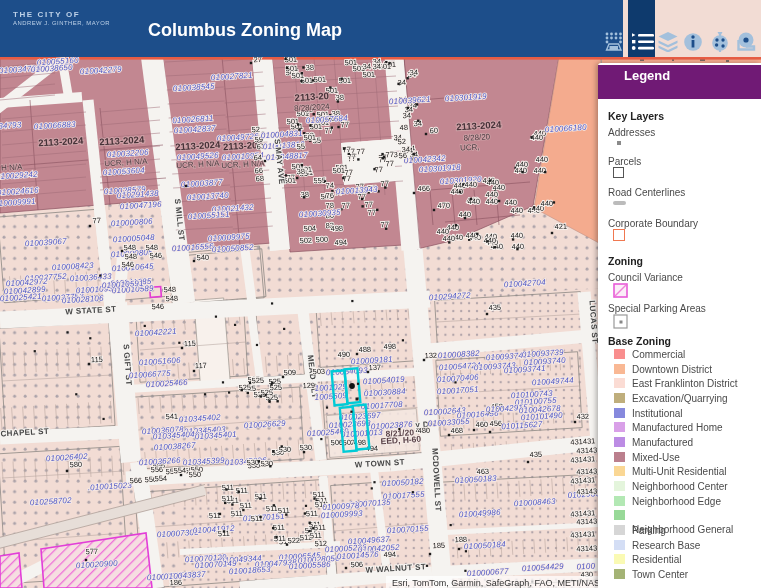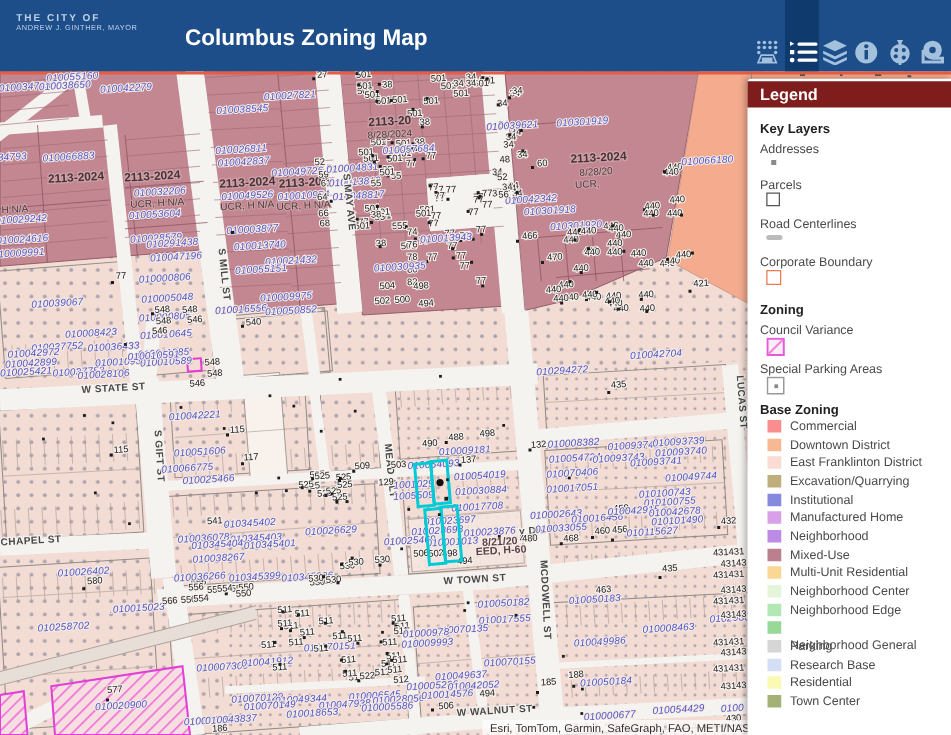--- a/index.html
+++ b/index.html
@@ -1,28 +1,28 @@
 <!DOCTYPE html>
 <html><head><meta charset="utf-8"><style>
 *{margin:0;padding:0;box-sizing:border-box}
 html,body{width:761px;height:588px;overflow:hidden;font-family:"Liberation Sans",sans-serif;background:#f2dcd4}
-#hdr{position:absolute;top:0;left:0;width:761px;height:57px;background:#1d4e8a;z-index:5}
+#hdr{position:absolute;top:0;left:0;width:623px;height:57px;background:#1d4e8a;z-index:5}
 #logo{position:absolute;left:13px;top:10px}
 #lg1{font-size:8px;letter-spacing:1.6px;color:#bdd1e8;font-weight:bold}
 #lg2{font-size:21px;font-weight:bold;color:#fff;letter-spacing:0px;line-height:19px;position:relative}
 #lgu{color:#e8404a;position:relative}
 #star{position:absolute;top:-7px;left:3px;font-size:8px;color:#fff}
 #lgs{color:#e8404a}
 #lg3{font-size:5.9px;letter-spacing:0.5px;color:#bdd1e8;margin-top:1px}
 #title{position:absolute;left:148px;top:20px;font-size:18px;font-weight:bold;color:#fff}
 #tab{position:absolute;left:628px;top:0;width:27px;height:57px;background:#0e3a6d}
 #icons{position:absolute;left:600px;top:32px}
 #map{position:absolute;top:0;left:0;width:761px;height:588px}
 #leg{position:absolute;left:598px;top:63px;width:163px;height:525px;background:#fff;box-shadow:-2px 0 5px rgba(0,0,0,0.28);z-index:4;padding-top:2px;border-top-left-radius:3px}
-#legbar{height:21px;background:#7f1d1d;color:#fff;font-weight:bold;font-size:13px;line-height:21px;padding-left:10px}
+#legbar{height:34px;background:#701a75;color:#fff;font-weight:bold;font-size:13px;line-height:21px;padding-left:26px}
 #legbody{position:relative;font-size:10px;color:#4a4a4a}
 .sec{position:absolute;left:10px;font-weight:bold;font-size:10.5px;color:#222}
 .it{position:absolute;left:10px}
 .sw{position:absolute;left:16px;width:11px;height:10px}
 .lt{position:absolute;left:34px;color:#4a4a4a}
 </style></head>
 <body>
 <div id="map">
     <svg width="761" height="531" viewBox="0 57 761 531" style="position:absolute;top:57px;left:0">
 <style>
@@ -936,21 +936,21 @@
       <div class="lt" style="top:264.6px">Downtown District</div>
       <div class="sw" style="top:279.3px;background:#fbdcd4"></div>
       <div class="lt" style="top:279.3px">East Franklinton District</div>
       <div class="sw" style="top:293.9px;background:#bfae7c"></div>
       <div class="lt" style="top:293.9px">Excavation/Quarrying</div>
       <div class="sw" style="top:308.6px;background:#8689dd"></div>
       <div class="lt" style="top:308.6px">Institutional</div>
       <div class="sw" style="top:323.2px;background:#d9a0e8"></div>
       <div class="lt" style="top:323.2px">Manufactured Home</div>
       <div class="sw" style="top:337.9px;background:#bc8ce4"></div>
-      <div class="lt" style="top:337.9px">Neighborhood</div>
+      <div class="lt" style="top:337.9px">Manufactured</div>
       <div class="sw" style="top:352.6px;background:#bb7f8d"></div>
       <div class="lt" style="top:352.6px">Mixed-Use</div>
       <div class="sw" style="top:367.2px;background:#fad794"></div>
       <div class="lt" style="top:367.2px">Multi-Unit Residential</div>
       <div class="sw" style="top:381.9px;background:#e4f5dc"></div>
       <div class="lt" style="top:381.9px">Neighborhood Center</div>
       <div class="sw" style="top:396.5px;background:#b3e8b4"></div>
       <div class="lt" style="top:396.5px">Neighborhood Edge</div>
       <div class="sw" style="top:411.1px;background:#98d998"></div>
       <div class="lt" style="top:425px">Neighborhood General</div>

